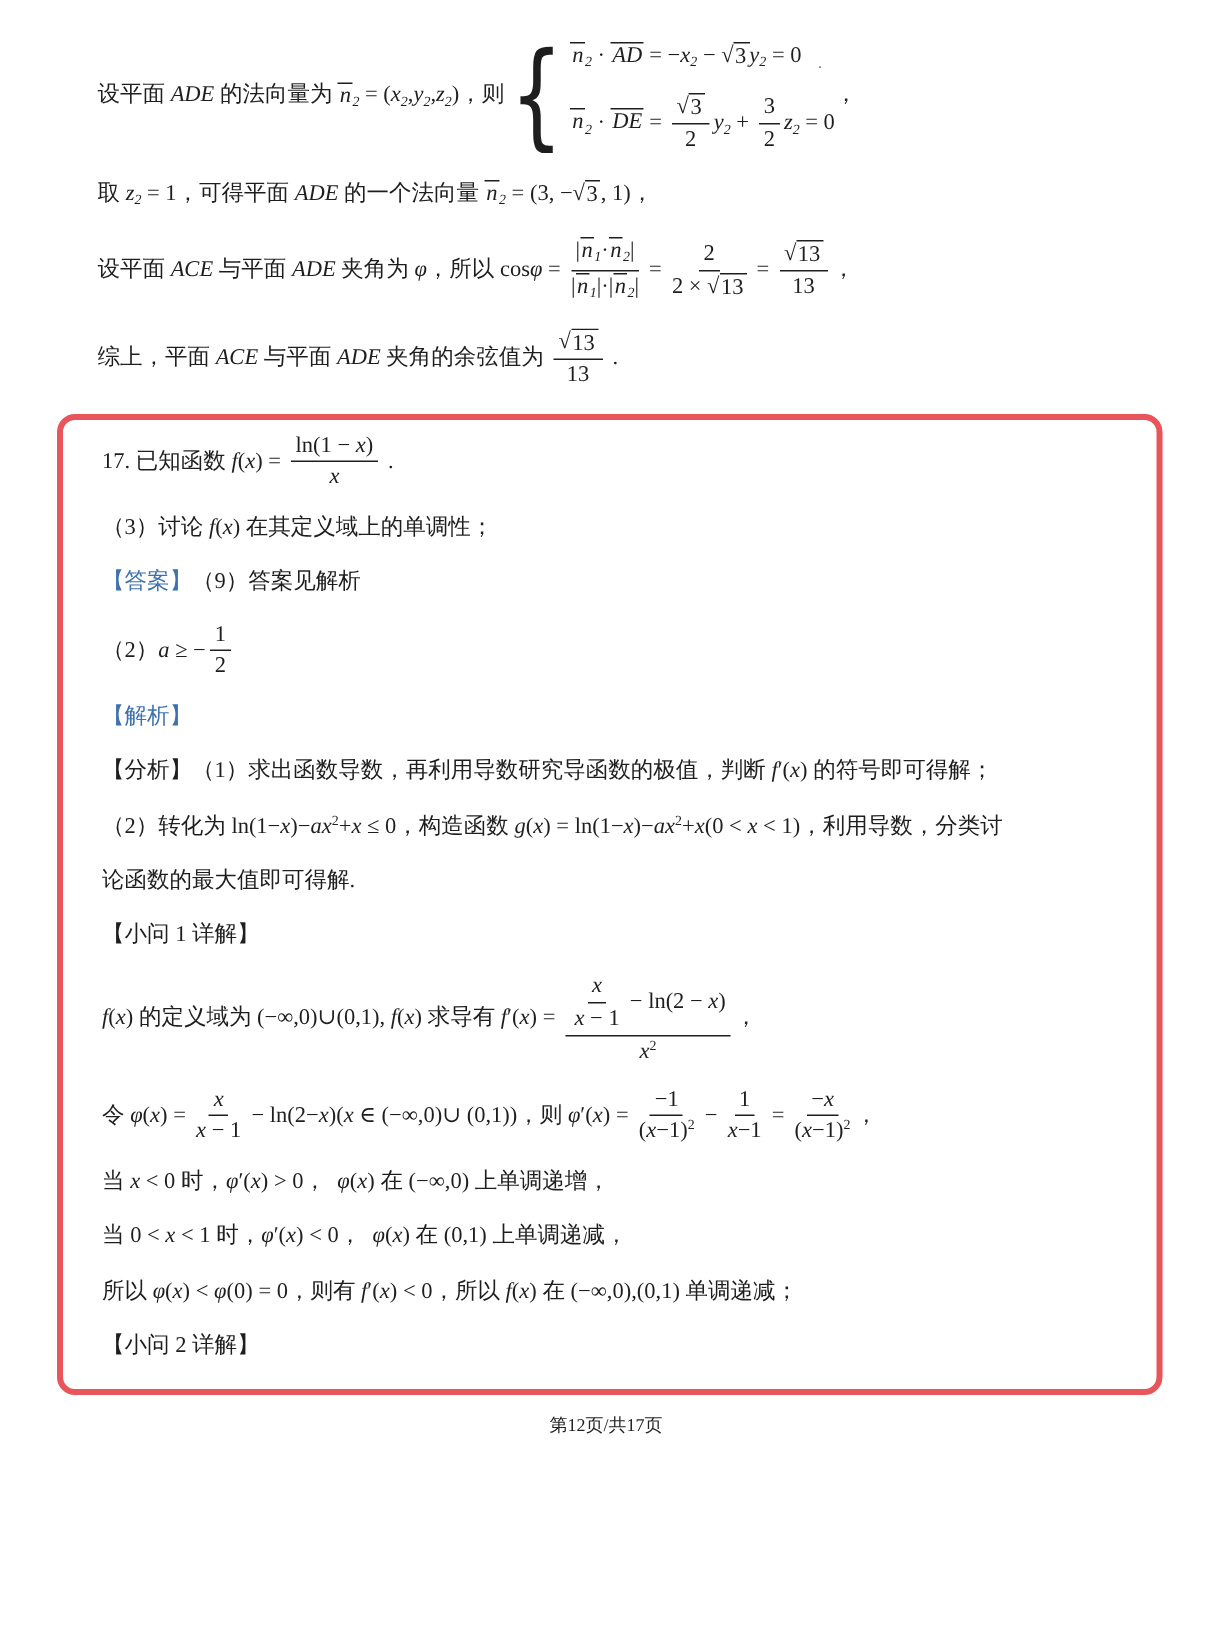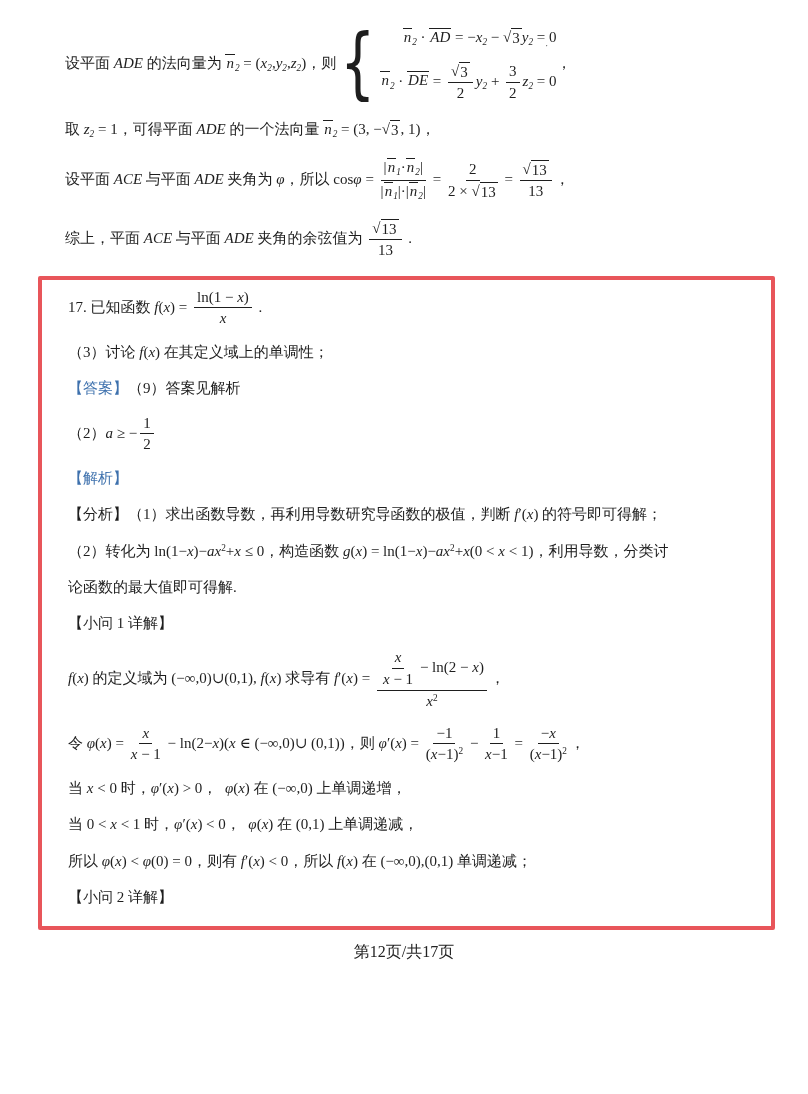--- a/index.html
+++ b/index.html
@@ -8,44 +8,44 @@
     font-family:"Liberation Serif","DejaVu Serif",serif;
     font-size:15px;color:#1e1e1e;overflow:hidden;
   }
   .page{position:relative;width:808px;height:1094px;}
   .stray{position:absolute;left:545px;top:40px;font-size:10px;color:#555;}
   .top{padding:26px 40px 0 65px;}
   .top .doc-line{margin:0 0 16px 0;}
   .hlbox{
     margin:10px 33px 0 38px;
     border:4px solid var(--red,#e8555a);
-    border-radius:2px;
+    border-radius:12px;
     padding:8px 18px 4px 26px;
   }
   .hlbox .doc-line{margin:0 0 13px 0;}
   .doc-line{white-space:nowrap;overflow:hidden;line-height:1.55;}
-  .pagefoot{text-align:center;margin-top:12px;font-size:16px;color:#222;}
+  .pagefoot{text-align:center;margin-top:12px;font-size:12px;color:#222;}
   .blue{color:var(--blue,#3e71ad);text-align:center;}
   .mi{font-style:italic;}
   .msub{font-size:0.62em;vertical-align:-0.35em;font-style:italic;}
   .msup{font-size:0.62em;vertical-align:0.55em;}
   .obar{display:inline-block;border-top:1px solid currentColor;padding:0 1px;line-height:1.15;}
   .frac{display:inline-flex;flex-direction:column;align-items:center;vertical-align:middle;margin:0 3px;line-height:1.25;}
   .frac .num{display:block;border-bottom:1px solid currentColor;padding:0 3px 1px;text-align:center;}
   .frac .den{display:block;padding-top:1px;text-align:center;}
   .sqrt{display:inline-flex;align-items:flex-start;line-height:1.2;}
   .sqrt .rsign{line-height:1.2;}
   .sqrt .rad{border-top:1px solid currentColor;line-height:1.2;padding:0 2px 0 1px;}
   .cases{display:inline-flex;align-items:center;vertical-align:middle;}
   .cases .lbrace{
     font-size:62px;line-height:0.9;font-weight:400;margin-right:5px;
     transform:scaleY(1.25);transform-origin:center;display:inline-block;
     font-family:"DejaVu Sans",sans-serif;font-stretch:condensed;
   }
-  .cases-col{display:inline-flex;flex-direction:column;gap:12px;align-items:flex-end;}
+  .cases-col{display:inline-flex;flex-direction:column;gap:12px;}
   .cases-row{white-space:nowrap;}
 </style>
 </head>
 <body>
 
 <div class="page">
   <span class="stray">·</span>
   <section class="top">
       <div class="doc-line"><span>设平面 </span><span class="mi">ADE</span><span> 的法向量为 </span><span class="obar"><span class="mi">n</span></span><span class="msub">2</span><span> = (</span><span class="mi">x</span><span class="msub">2</span><span>,</span><span class="mi">y</span><span class="msub">2</span><span>,</span><span class="mi">z</span><span class="msub">2</span><span>)，则 </span><span class="cases">
           <span class="lbrace">{</span>

